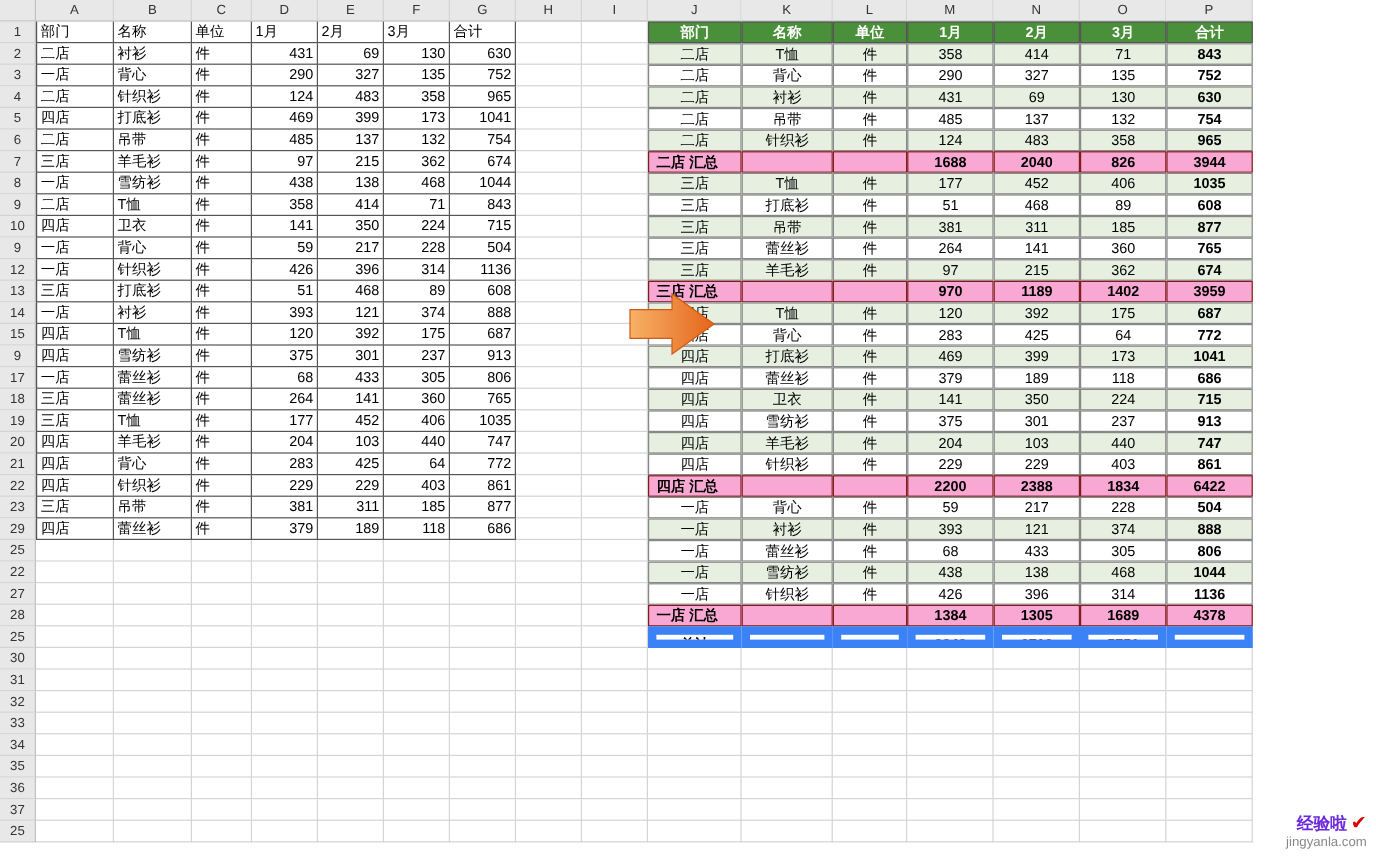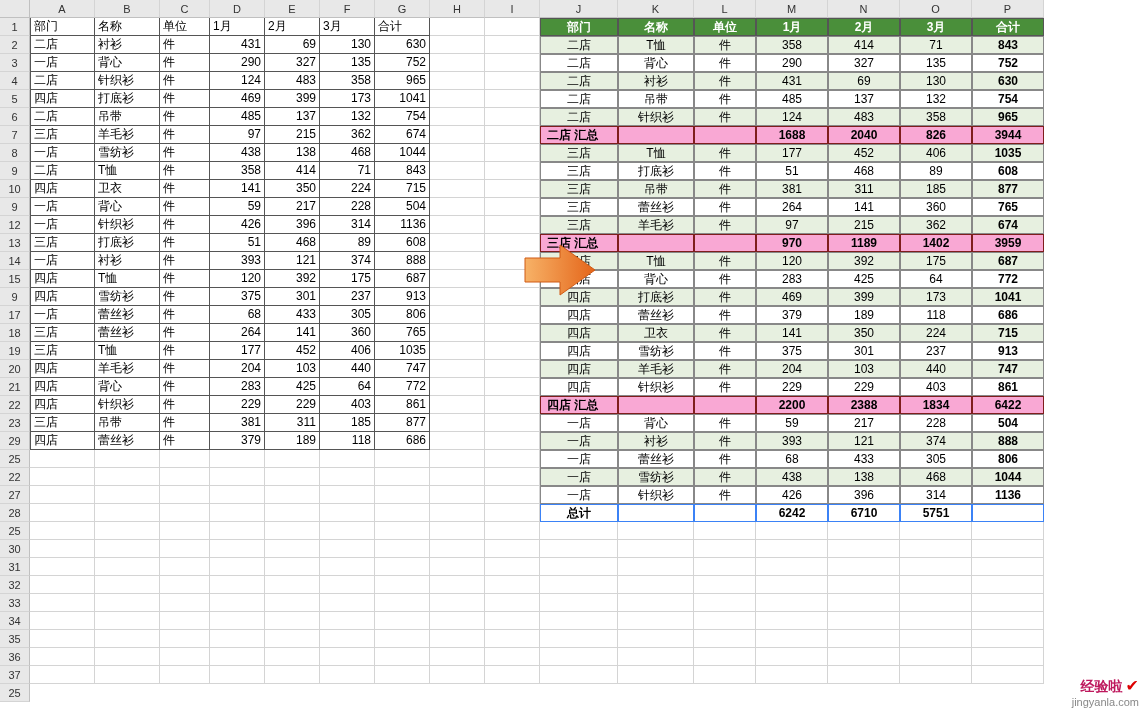--- a/index.html
+++ b/index.html
@@ -117,41 +117,41 @@
     .right-subtotal {
       background: #f9a8d4;
       font-weight: bold;
       text-align: center;
       border: 1px solid #7f1d1d;
     }
     .right-subtotal.label { text-align: left; padding-left: 6px; }
     .right-total {
       font-weight: bold;
       text-align: center;
-      border: 1px solid #3b82f6;
+      border: 7px solid #3b82f6;
     }
     
     .arrow {
       position: absolute;
       left: 520px;
       top: 240px;
       width: 80px;
       height: 60px;
     }
     .arrow svg { width: 100%; height: 100%; }
     
     .watermark {
       position: absolute;
       right: 8px;
       bottom: 6px;
       font-size: 11px;
       color: #888;
       text-align: right;
     }
-    .watermark .brand { font-size: 14px; color: #be185d; font-weight: bold; }
+    .watermark .brand { font-size: 14px; color: #6d28d9; font-weight: bold; }
     .watermark .check { color: #d00; font-size: 16px; }
   </style>
 </head>
 <body>
 
 <div class="spreadsheet">
   <div class="row-headers">
     <div class="corner-cell"></div>
     <div id="row-headers-container">
         <div class="row-header">1</div>
@@ -703,20 +703,38 @@
         <div class="cell-row">
           <div class="cell col-A "></div>
           <div class="cell col-B "></div>
           <div class="cell col-C "></div>
           <div class="cell col-D "></div>
           <div class="cell col-E "></div>
           <div class="cell col-F "></div>
           <div class="cell col-G "></div>
           <div class="cell col-H "></div>
           <div class="cell col-I "></div>
+          <div class="cell col-J right-subtotal label">一店 汇总</div>
+          <div class="cell col-K right-subtotal"></div>
+          <div class="cell col-L right-subtotal"></div>
+          <div class="cell col-M right-subtotal">1384</div>
+          <div class="cell col-N right-subtotal">1305</div>
+          <div class="cell col-O right-subtotal">1689</div>
+          <div class="cell col-P right-subtotal">4378</div>
+        </div>
+        <div class="cell-row">
+          <div class="cell col-A "></div>
+          <div class="cell col-B "></div>
+          <div class="cell col-C "></div>
+          <div class="cell col-D "></div>
+          <div class="cell col-E "></div>
+          <div class="cell col-F "></div>
+          <div class="cell col-G "></div>
+          <div class="cell col-H "></div>
+          <div class="cell col-I "></div>
           <div class="cell col-J right-total">总计</div>
           <div class="cell col-K right-total"></div>
           <div class="cell col-L right-total"></div>
           <div class="cell col-M right-total">6242</div>
           <div class="cell col-N right-total">6710</div>
           <div class="cell col-O right-total">5751</div>
           <div class="cell col-P right-total"></div>
         </div>
         <div class="cell-row">
           <div class="cell col-A "></div>

